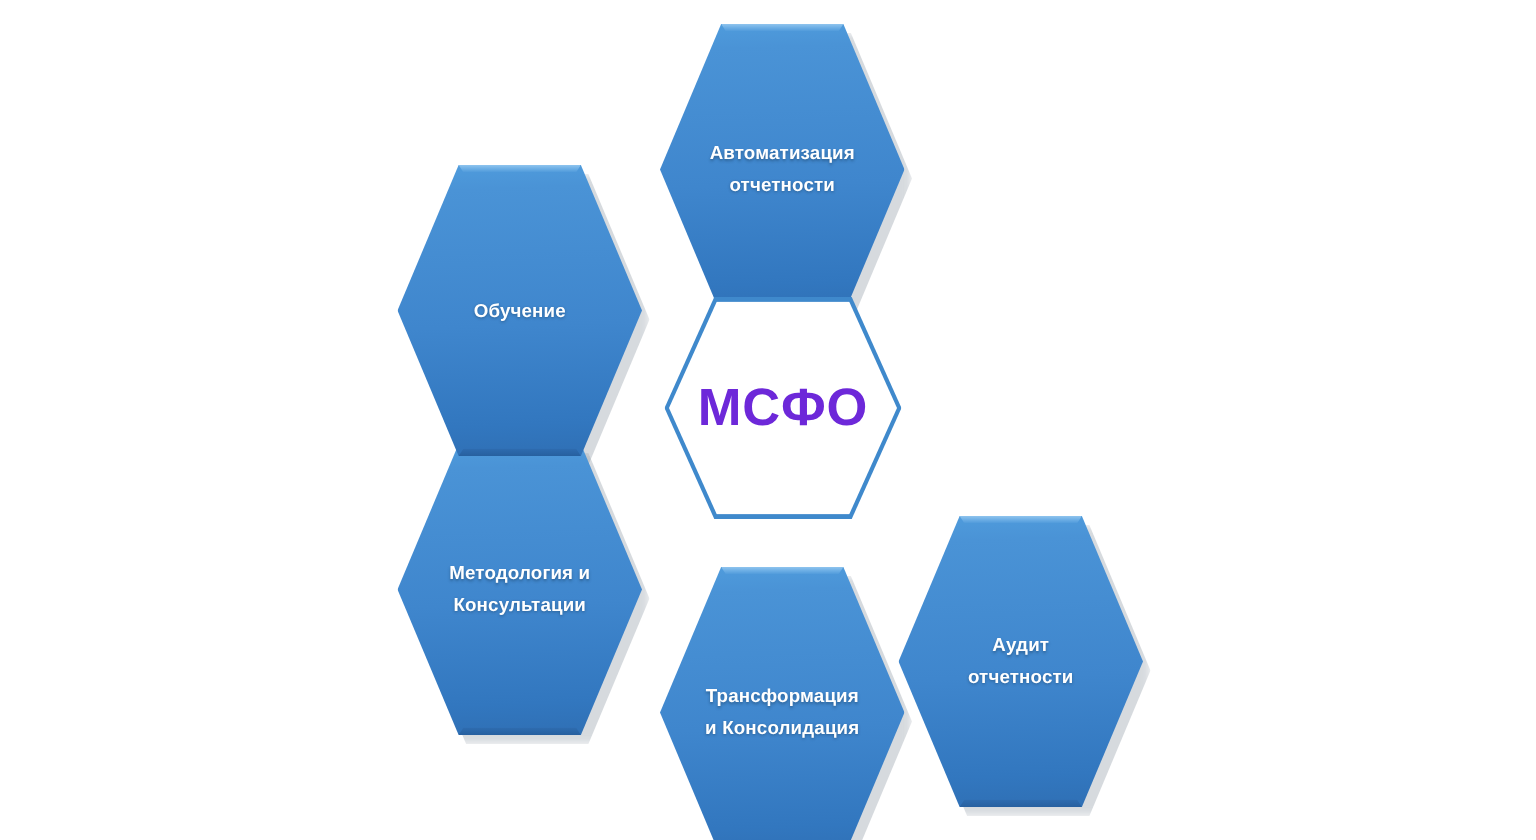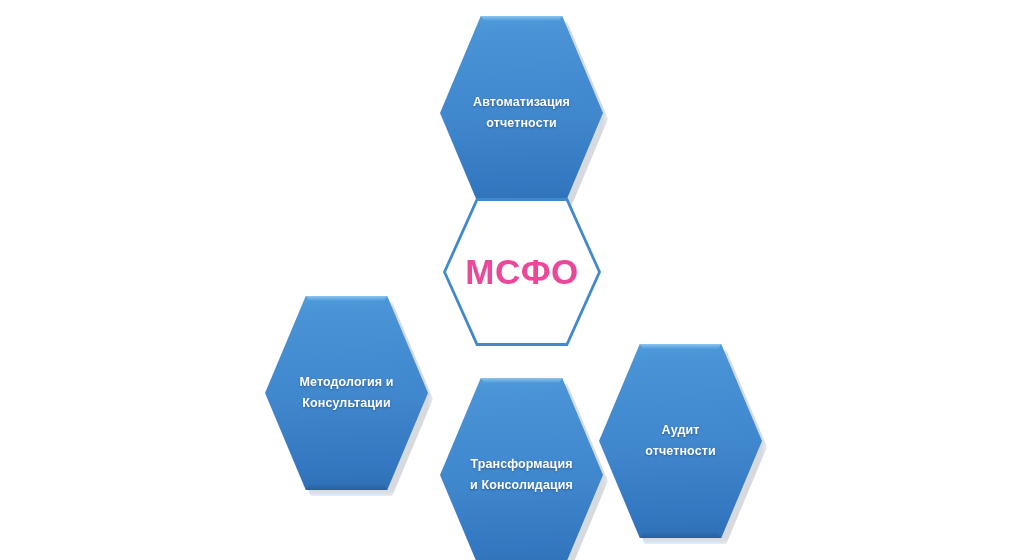--- a/index.html
+++ b/index.html
@@ -88,21 +88,21 @@
   #center-hex .inner{
     position:absolute;
     left:3px;top:3px;right:3px;bottom:3px;
     background:#ffffff;
     -webkit-clip-path:polygon(21% 0%,79% 0%,100% 50%,79% 100%,21% 100%,0% 50%);
     clip-path:polygon(21% 0%,79% 0%,100% 50%,79% 100%,21% 100%,0% 50%);
   }
   #center-hex .center-label{
     position:absolute;inset:0;
     display:flex;align-items:center;justify-content:center;
-    color:#ec4899;
+    color:#6d28d9;
     font-size:35px;
     font-weight:bold;
     letter-spacing:0.5px;
   }
 
   
   #hex-top          {left:440px; top:16px;}
   #hex-top-right    {left:599px; top:121px;}
   #hex-bottom-right {left:599px; top:296px;margin-top:48px;}
   #hex-bottom       {left:440px; top:378px;}
@@ -152,20 +152,29 @@
     <div class="shadow"></div>
     <div class="shape"></div>
     <div class="bevel-top"></div>
     <div class="bevel-bottom"></div>
     <div class="label">
       <span>Трансформация</span>
       <span>и Консолидация</span>
     </div>
   </div>
 
+  <div class="hex" id="hex-top-left">
+    <div class="shadow"></div>
+    <div class="shape"></div>
+    <div class="bevel-top"></div>
+    <div class="bevel-bottom"></div>
+    <div class="label">
+      <span>Обучение</span>
+    </div>
+  </div>
 
   <div id="center-hex">
     <div class="outline"></div>
     <div class="inner"></div>
     <div class="center-label">МСФО</div>
   </div>
 
 </div>
 
 </body></html>

